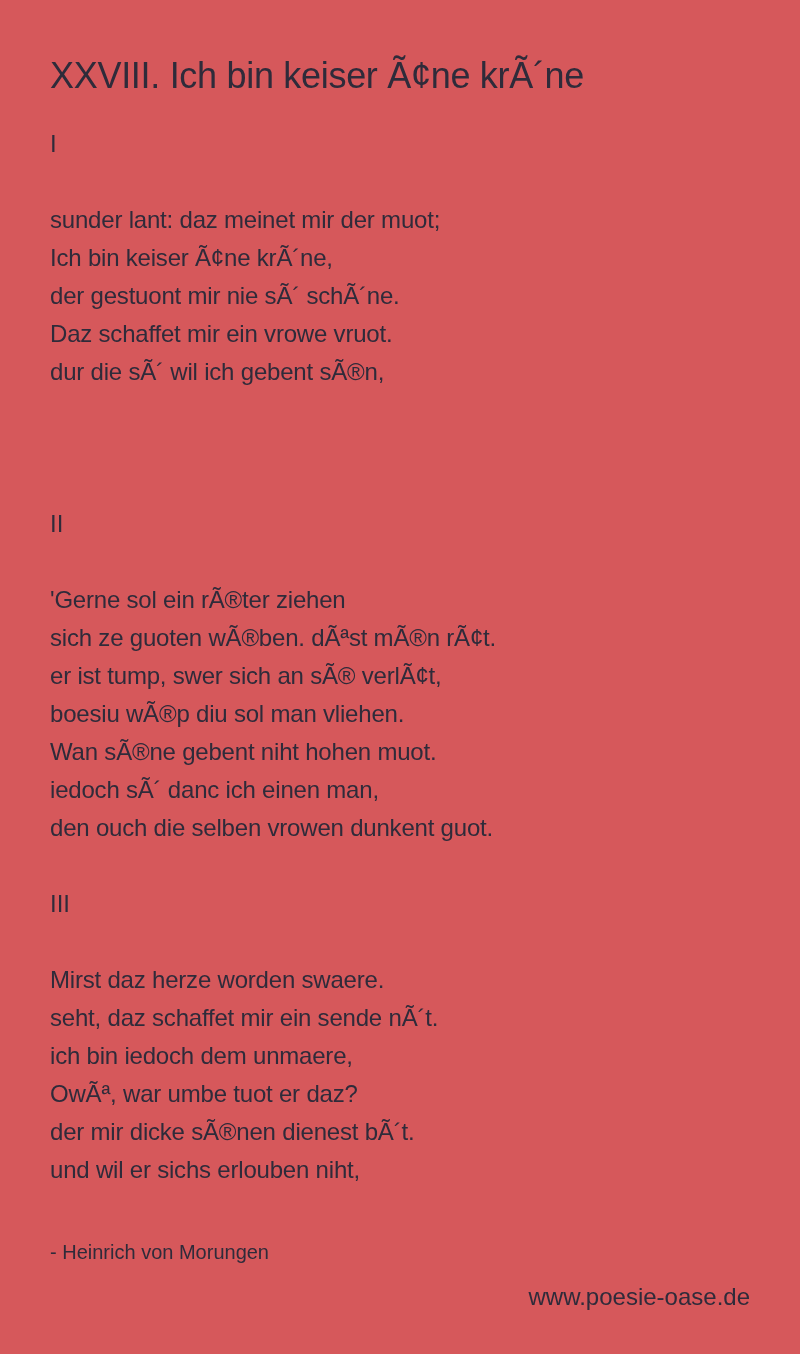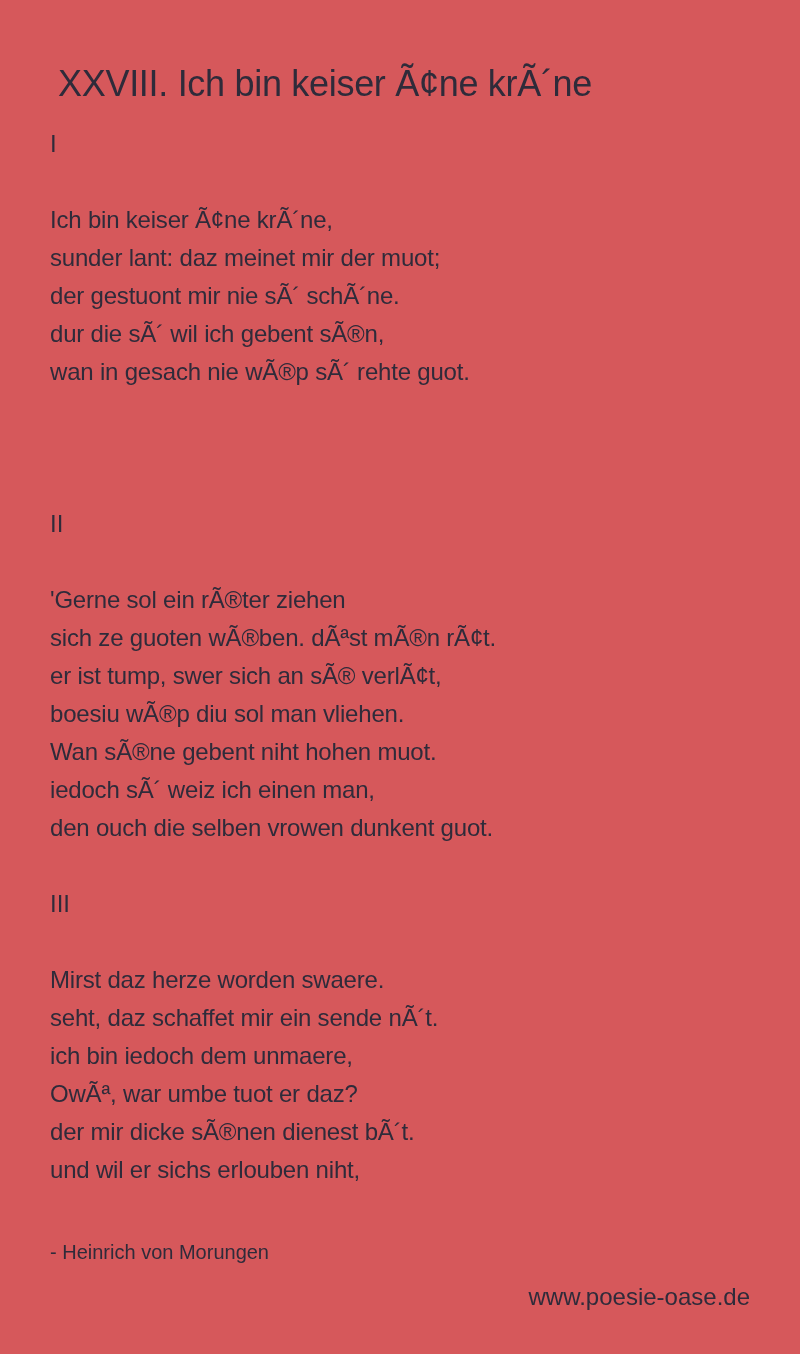--- a/index.html
+++ b/index.html
@@ -18,21 +18,21 @@
     .page {
       position: absolute;
       left: 50px;
       top: 0;
       right: 40px;
     }
     .title {
       position: absolute;
       top: 52px;
       left: 0;
-      margin: 8px;
+      margin: 0;
       font-size: 36px;
       font-weight: 500;
       line-height: 48px;
       white-space: nowrap;
       letter-spacing: -0.3px;
     }
     .stanza-label {
       position: absolute;
       left: 0;
       font-size: 24px;
@@ -72,35 +72,35 @@
     }
   </style>
 </head>
 <body>
 
 <div class="page">
   <h1 class="title">XXVIII. Ich bin keiser Ã¢ne krÃ´ne</h1>
 
   <p class="stanza-label" style="top:125px">I</p>
   <ul class="stanza" style="top:201px">
+    <li>sunder lant: daz meinet mir der muot;</li>
     <li>Ich bin keiser Ã¢ne krÃ´ne,</li>
-    <li>sunder lant: daz meinet mir der muot;</li>
     <li>der gestuont mir nie sÃ´ schÃ´ne.</li>
+    <li>Daz schaffet mir ein vrowe vruot.</li>
     <li>dur die sÃ´ wil ich gebent sÃ®n,</li>
-    <li>wan in gesach nie wÃ®p sÃ´ rehte guot.</li>
   </ul>
 
   <p class="stanza-label" style="top:505px">II</p>
   <ul class="stanza" style="top:581px">
     <li>'Gerne sol ein rÃ®ter ziehen</li>
     <li>sich ze guoten wÃ®ben. dÃªst mÃ®n rÃ¢t.</li>
     <li>er ist tump, swer sich an sÃ® verlÃ¢t,</li>
     <li>boesiu wÃ®p diu sol man vliehen.</li>
     <li>Wan sÃ®ne gebent niht hohen muot.</li>
-    <li>iedoch sÃ´ weiz ich einen man,</li>
+    <li>iedoch sÃ´ danc ich einen man,</li>
     <li>den ouch die selben vrowen dunkent guot.</li>
   </ul>
 
   <p class="stanza-label" style="top:885px">III</p>
   <ul class="stanza" style="top:961px">
     <li>Mirst daz herze worden swaere.</li>
     <li>seht, daz schaffet mir ein sende nÃ´t.</li>
     <li>ich bin iedoch dem unmaere,</li>
     <li>OwÃª, war umbe tuot er daz?</li>
     <li>der mir dicke sÃ®nen dienest bÃ´t.</li>

